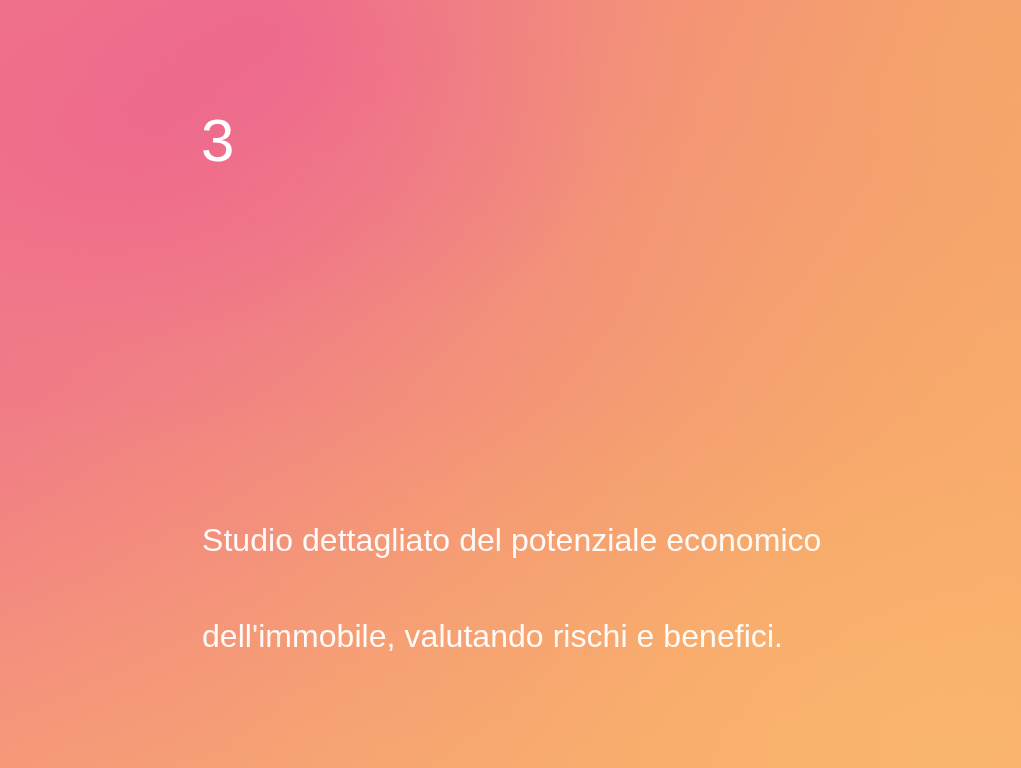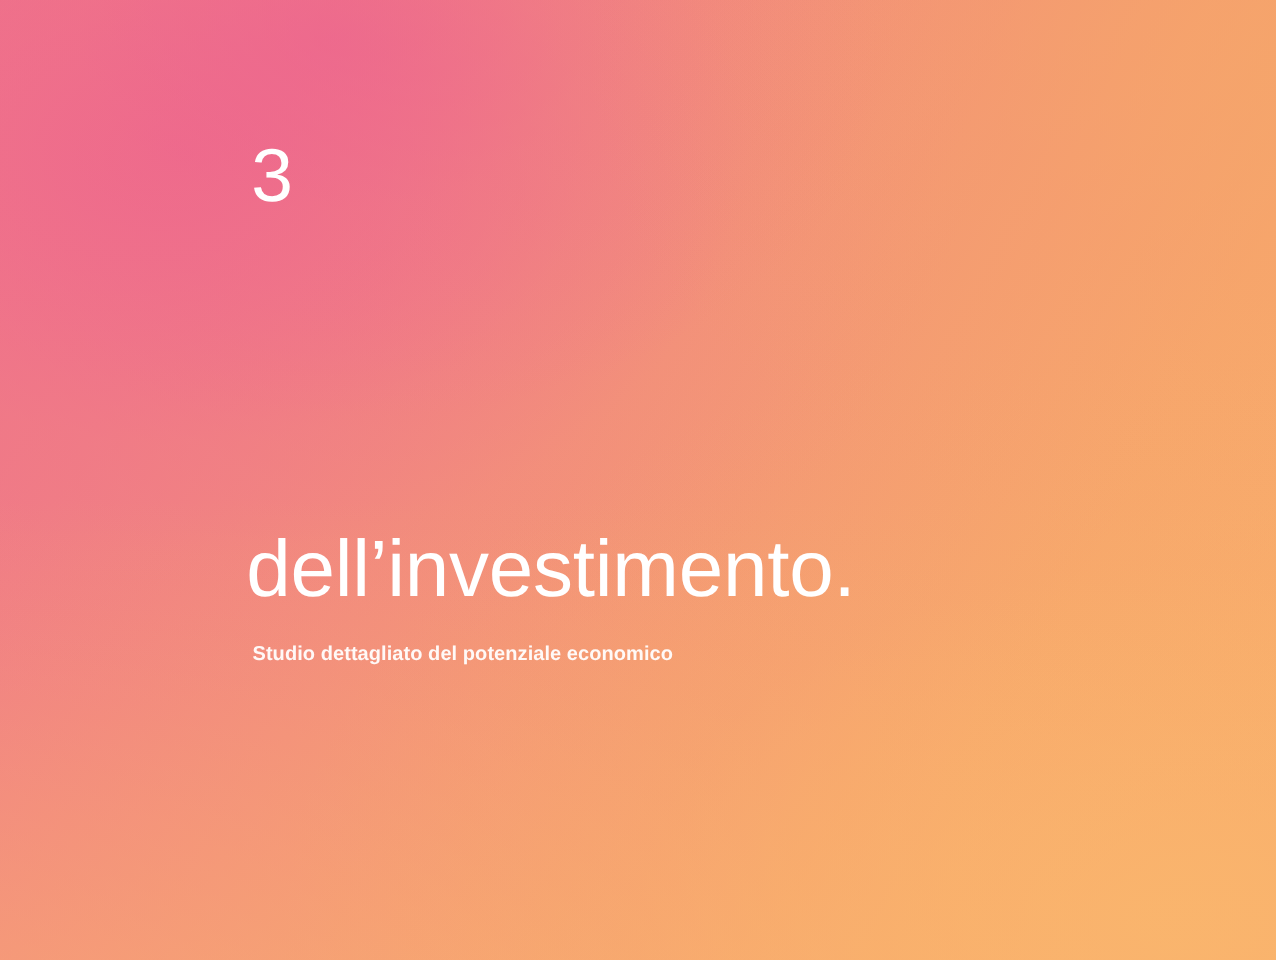--- a/index.html
+++ b/index.html
@@ -112,23 +112,23 @@
   }
   .title-line {
     display: block;
     white-space: pre;
   }
 
   .subtitle {
     position: absolute;
     top: 428px;
     left: 1px;
-    font-size: 16px;
+    font-size: 32px;
     line-height: 32px;
-    font-weight: 700;
+    font-weight: 400;
     letter-spacing: 0.05px;
     color: rgba(255,255,255,0.94);
     white-space: pre;
   }
   .subtitle-line {
     display: block;
     white-space: pre;
   }
 </style>
 </head>
@@ -141,21 +141,21 @@
   <div class="grad-pink2"></div>
   <div class="grad-orange2"></div>
   <div class="grad-orange"></div>
   <div class="grad-warm-bottom"></div>
 
   <div class="content">
 
     <div class="section-number">3</div>
 
     <h1 class="title">
-      <span class="title-line">dell’investimento.</span>
     </h1>
 
     <p class="subtitle">
       <span class="subtitle-line">Studio dettagliato del potenziale economico</span>
+      <span class="subtitle-line">dell'immobile, valutando rischi e benefici.</span>
     </p>
 
   </div>
 </div>
 
 </body></html>

